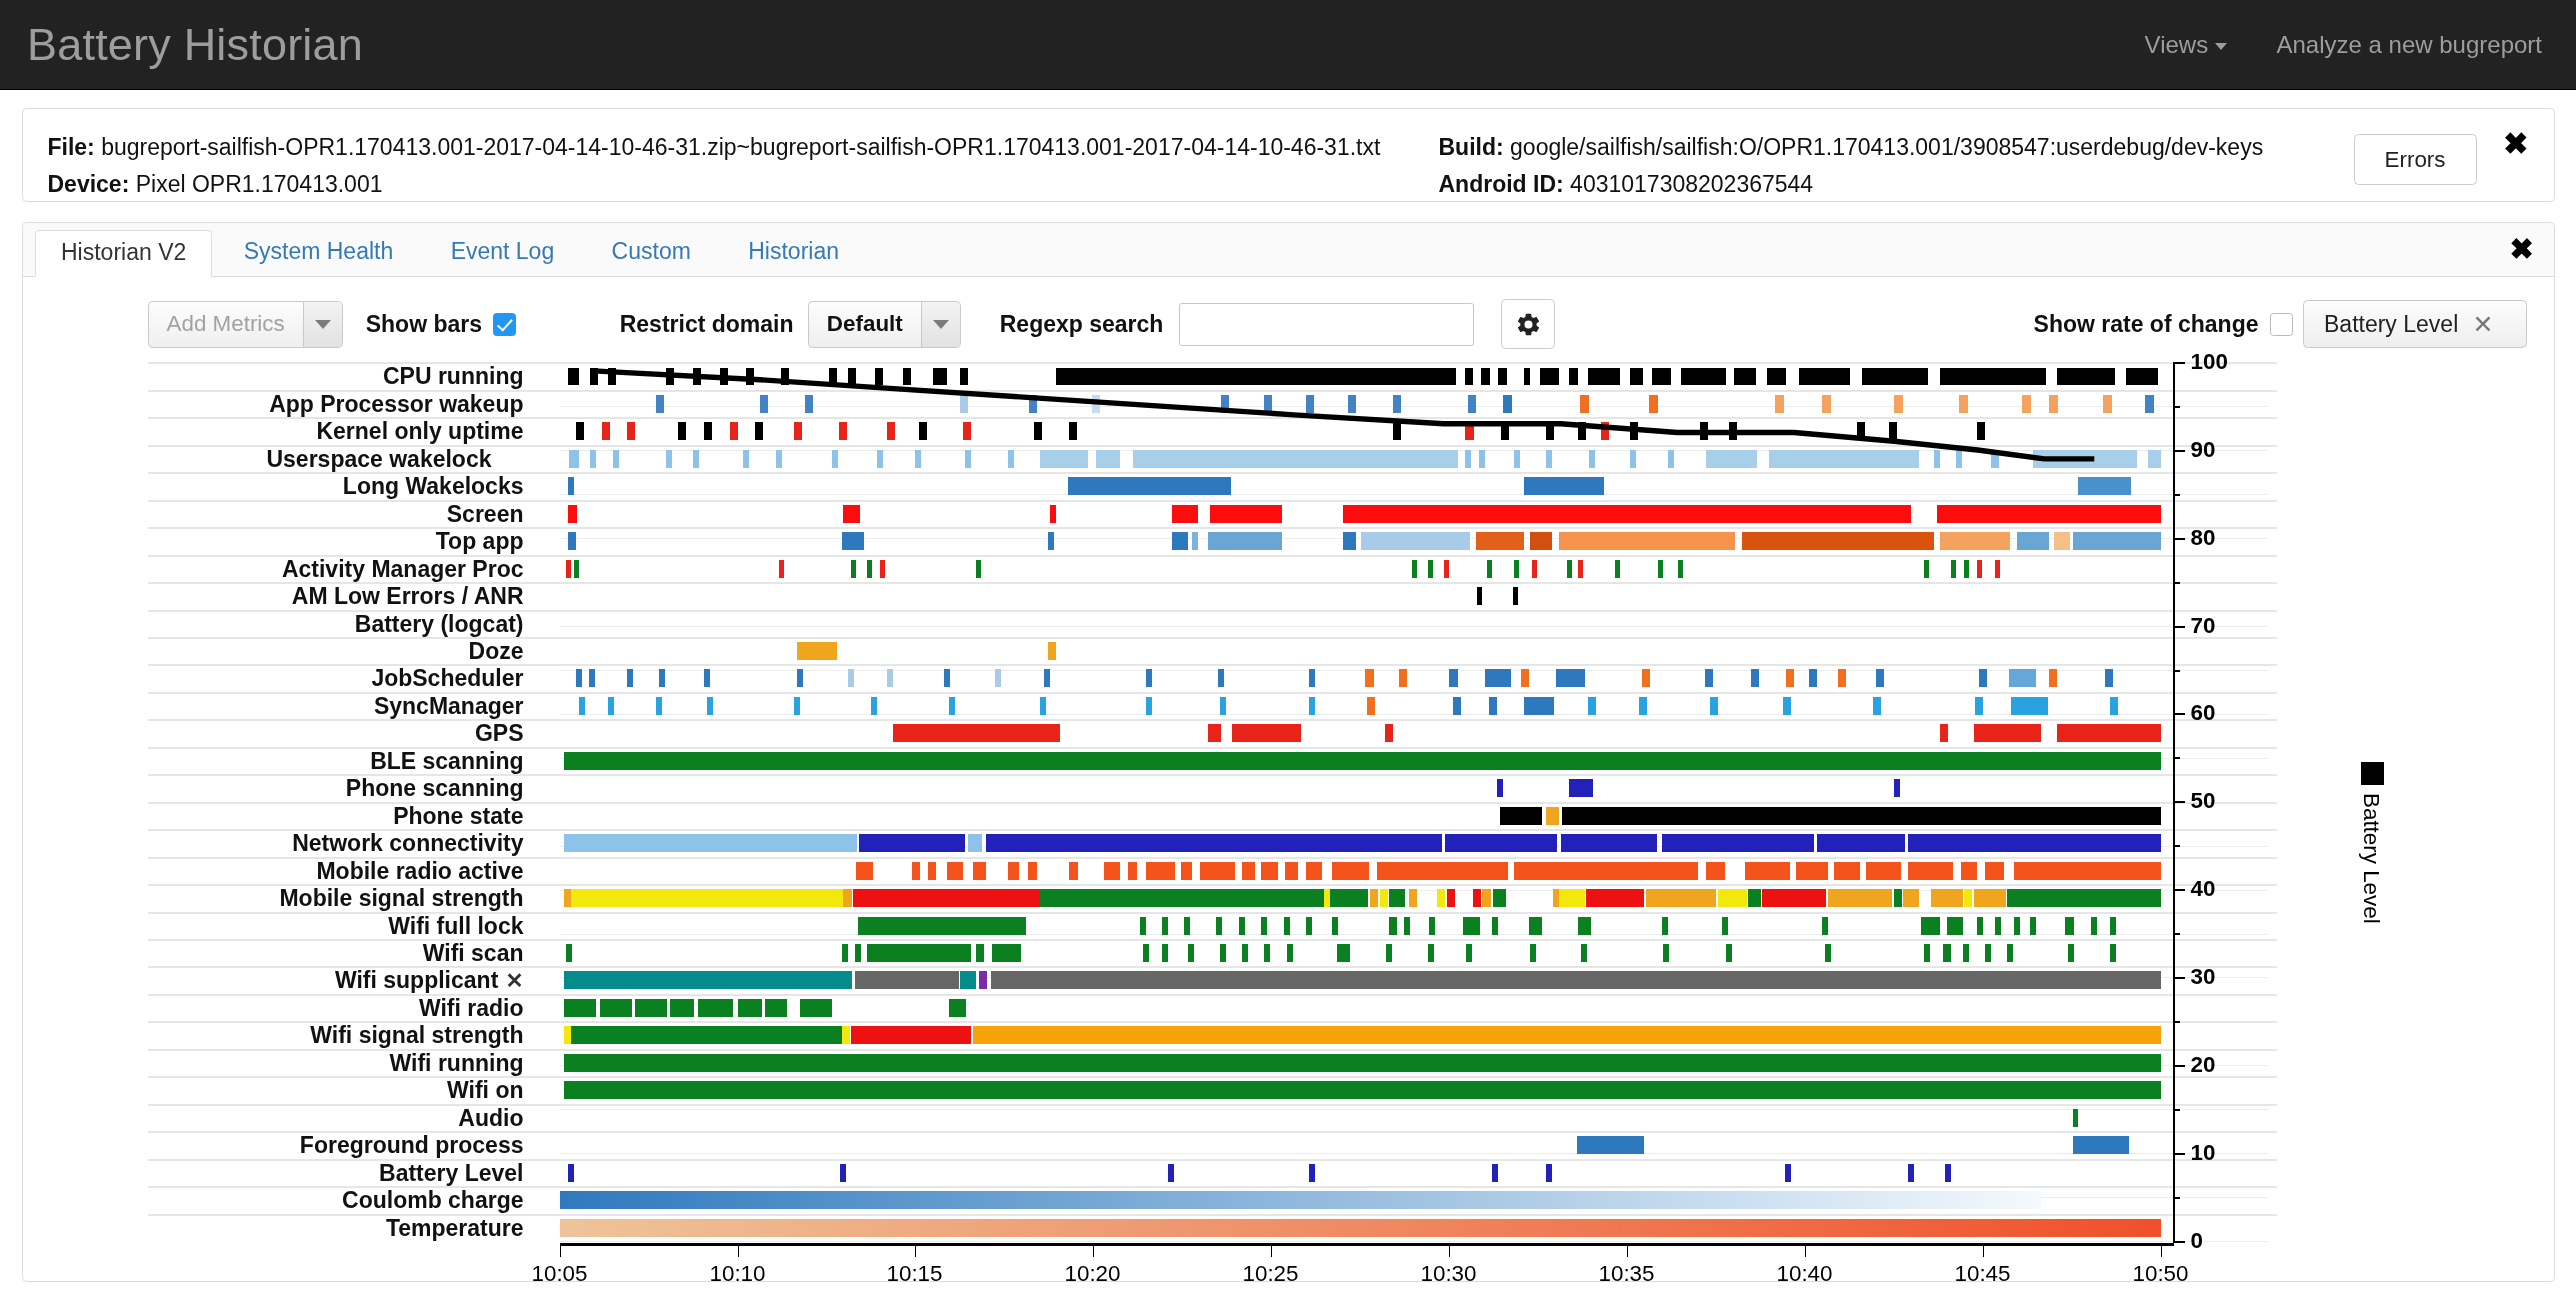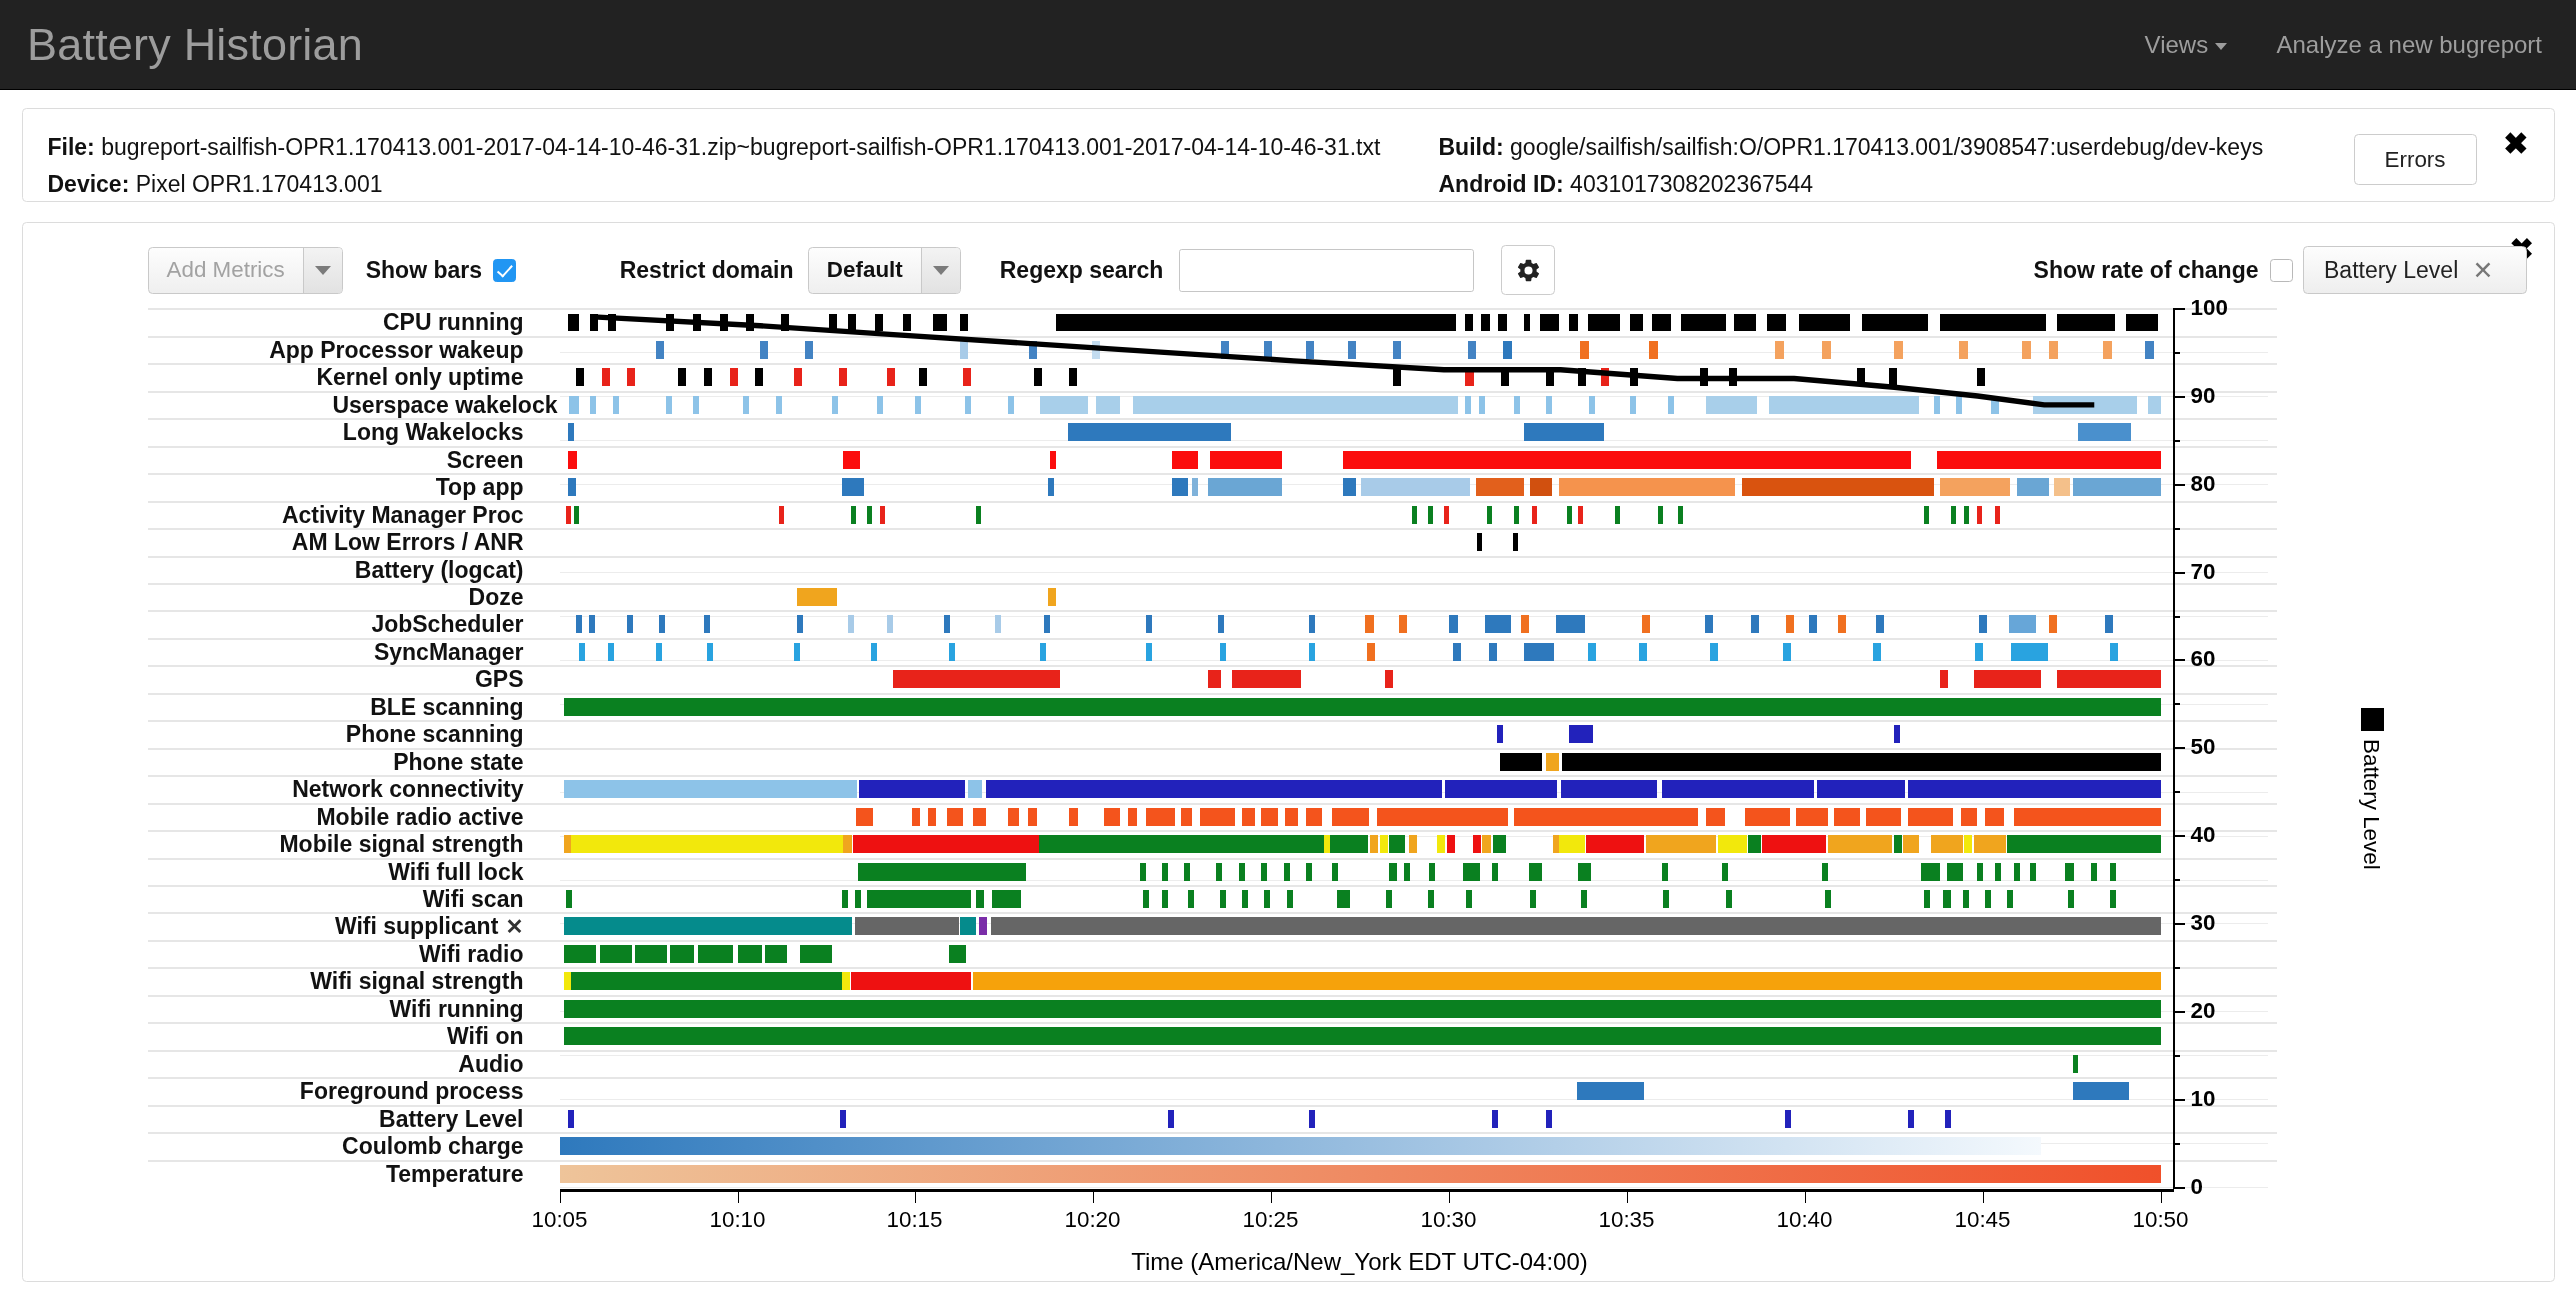--- a/index.html
+++ b/index.html
@@ -220,20 +220,27 @@
     <div>
       <b>Android ID:</b>
       <span>4031017308202367544</span>
     </div>
   </div>
   <button class="errors-btn">Errors</button>
   <span class="panel-x"></span>
 </div>
 
 <div class="tab-card">
+  <div class="tabs" id="tabs">
+      <div class="tab active">Historian V2</div>
+      <div class="tab">System Health</div>
+      <div class="tab">Event Log</div>
+      <div class="tab">Custom</div>
+      <div class="tab">Historian</div>
+    </div>
   <span class="card-x"></span>
 
   <div class="toolbar">
     <div class="mdl-select">
       <span class="val placeholder">Add Metrics</span>
       <span class="arrow">
           <i class="tri-down"></i>
         </span>
     </div>
 
@@ -385,21 +392,21 @@
           <div class="seg" style="left: 1070px; width: 8px; background: rgb(0, 0, 0);"></div>
           <div class="seg" style="left: 1140px; width: 8px; background: rgb(0, 0, 0);"></div>
           <div class="seg" style="left: 1169px; width: 8px; background: rgb(0, 0, 0);"></div>
           <div class="seg" style="left: 1297px; width: 8px; background: rgb(0, 0, 0);"></div>
           <div class="seg" style="left: 1329px; width: 8px; background: rgb(0, 0, 0);"></div>
           <div class="seg" style="left: 1417px; width: 8px; background: rgb(0, 0, 0);"></div>
         </div>
       </div>
       <div class="row" style="position: absolute; left: 0px; top: 88px; width: 2254px;">
         <div class="sep" style="left: 125px; width: 2129px;"></div>
-        <div class="row-label" style="right: 1719px; text-align: center;">Userspace wakelock</div>
+        <div class="row-label" style="right: 1785px; text-align: center;">Userspace wakelock</div>
         <div class="plot" style="left: 537px; top: 5.4px; width: 1601px; height: 17.6px;">
           <div class="seg" style="left: 9.6px; width: 9.6px; background: rgb(141, 195, 232);"></div>
           <div class="seg" style="left: 30px; width: 6.4px; background: rgb(141, 195, 232);"></div>
           <div class="seg" style="left: 53px; width: 6.4px; background: rgb(141, 195, 232);"></div>
           <div class="seg" style="left: 106px; width: 6.4px; background: rgb(141, 195, 232);"></div>
           <div class="seg" style="left: 133px; width: 6.4px; background: rgb(141, 195, 232);"></div>
           <div class="seg" style="left: 183px; width: 6.4px; background: rgb(141, 195, 232);"></div>
           <div class="seg" style="left: 216px; width: 6.4px; background: rgb(141, 195, 232);"></div>
           <div class="seg" style="left: 272px; width: 6.4px; background: rgb(141, 195, 232);"></div>
           <div class="seg" style="left: 317px; width: 6.4px; background: rgb(141, 195, 232);"></div>

